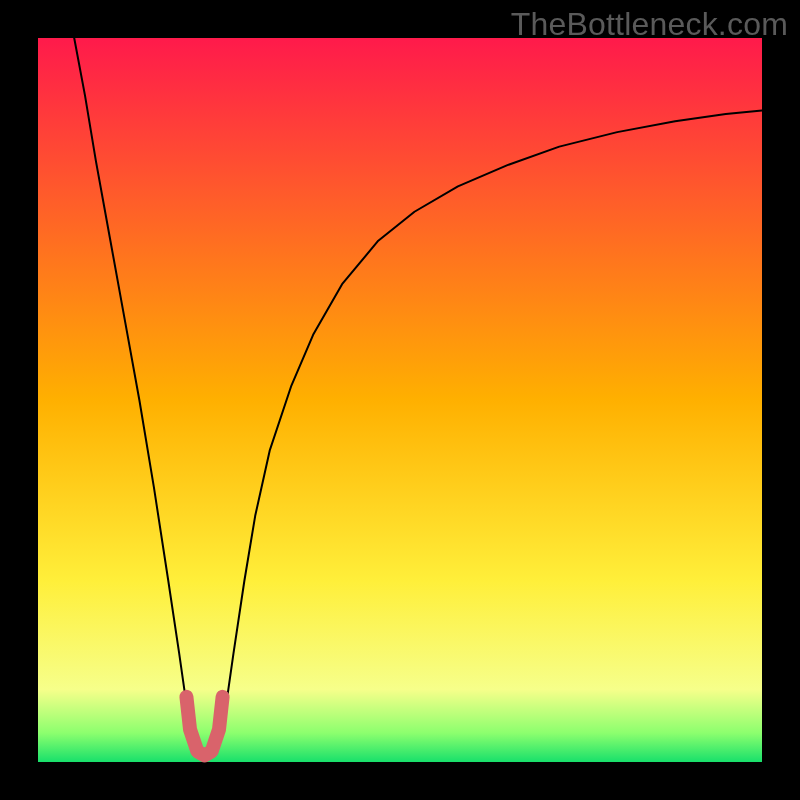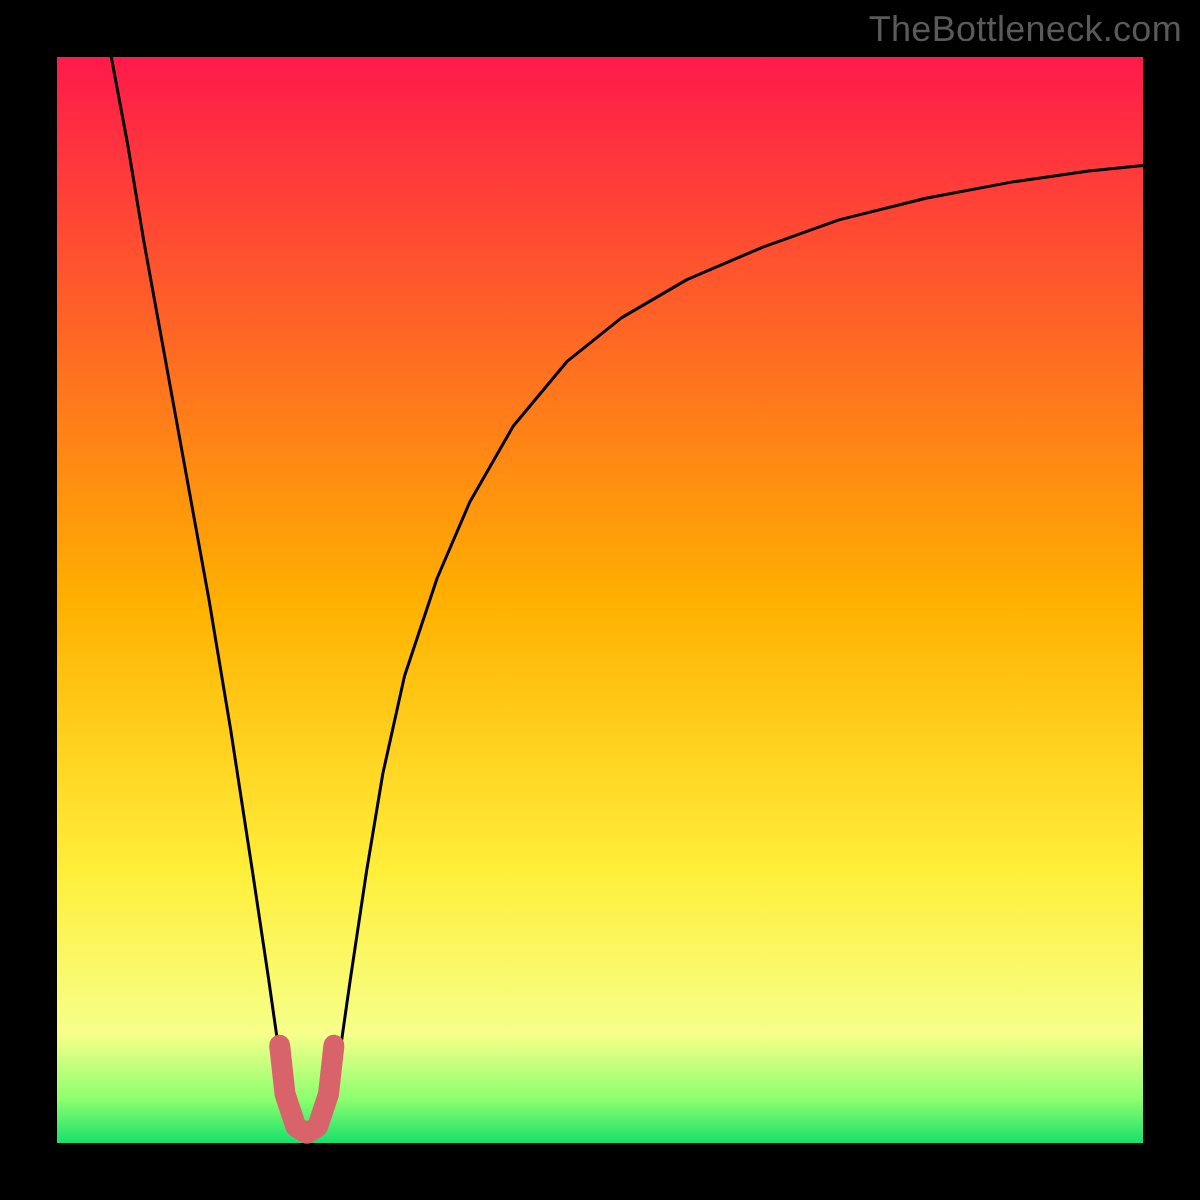--- a/index.html
+++ b/index.html
@@ -17,21 +17,21 @@
     top: 0;
     width: 800px;
     height: 800px;
     background: #000;
   }
   .watermark {
     position: absolute;
     top: 6px;
     right: 12px;
     color: #5a5a5a;
-    font-size: 24px;
+    font-size: 32px;
     letter-spacing: 0.2px;
     font-weight: 400;
     user-select: none;
   }
   svg {
     position: absolute;
     left: 0;
     top: 0;
   }
 </style>

